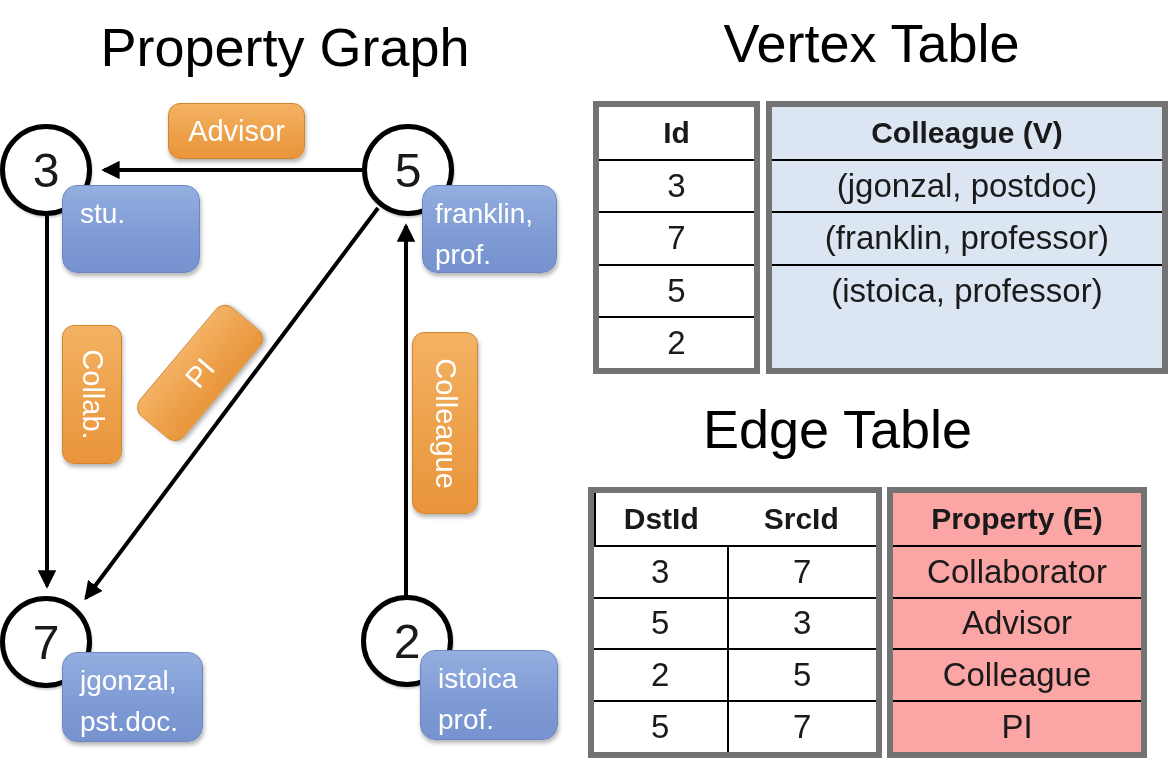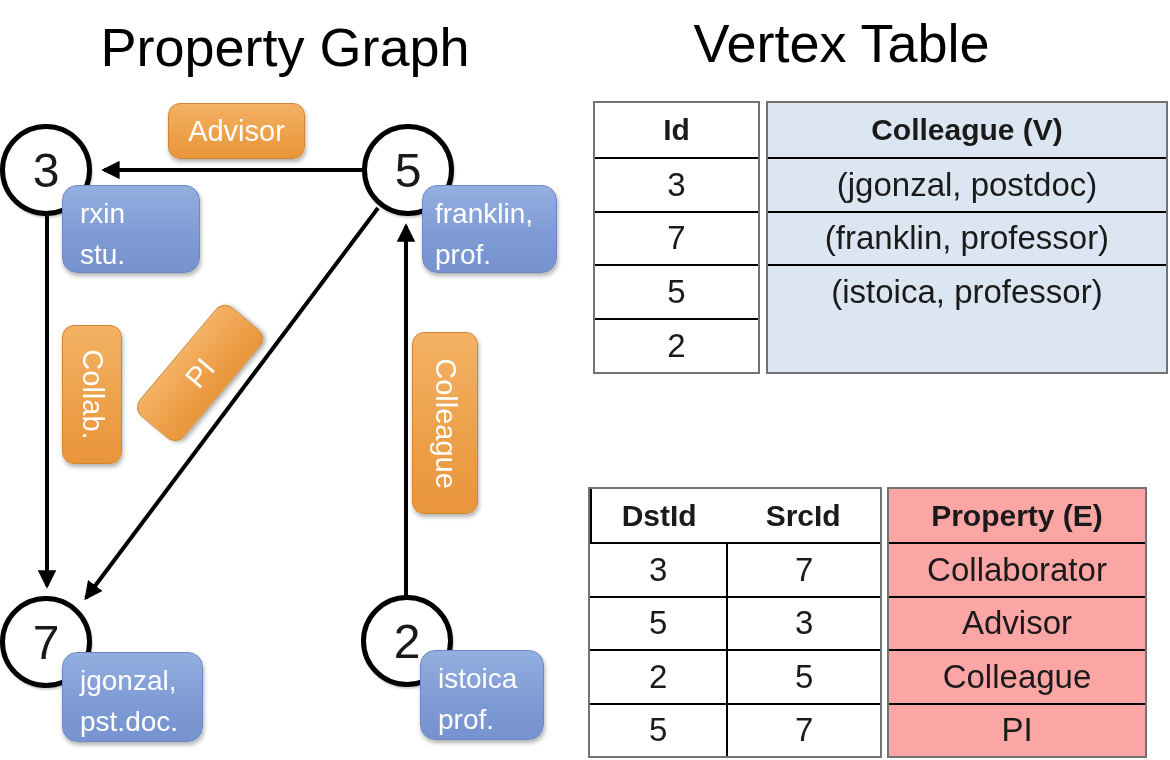--- a/index.html
+++ b/index.html
@@ -25,36 +25,37 @@
   
   .vprop{position:absolute;border-radius:15px;
          background:linear-gradient(to bottom,#93aedf 0%,#7e9ad4 60%,#7693d0 100%);
          border:1px solid #6d87c2;box-shadow:1px 3px 4px rgba(0,0,0,0.30);
          color:#fff;font-size:28px;font-weight:300;line-height:41px;
          padding:7px 10px 0 17px;box-sizing:border-box;z-index:5;}
 
   svg.edges{position:absolute;left:0;top:0;z-index:2;}
 
   
-  .ttable{position:absolute;border:2px solid #737373;box-sizing:border-box;
+  .ttable{position:absolute;border:6px solid #737373;box-sizing:border-box;
           display:grid;grid-template-rows:repeat(5,1fr);z-index:2;}
   .ttable .cell{display:flex;align-items:center;justify-content:center;
                 border-top:2px solid #000;font-size:33px;font-weight:300;}
   .ttable .row1{border-top:none;}
   .ttable .hdr{font-weight:bold;font-size:30px;}
   .two-col{grid-template-columns:47% 53%;}
   .two-col .c2{border-left:2px solid #000;}
 </style>
 </head>
 <body>
 
 <div id="stage">
 
   <div class="abs big-title" style="left:30px;top:16px;width:510px;">Property Graph</div>
-  <div class="abs big-title" style="left:589px;top:12px;width:505px;">Vertex Table</div>
+  <div class="abs big-title" style="left:619px;top:12px;width:505px;">Vertex Table</div>
+  <div class="abs big-title" style="left:585px;top:398px;width:505px;">Edge Table</div>
 
   <svg class="edges" width="585" height="760" viewBox="0 0 585 760">
     <defs>
       <marker id="arrow" viewBox="0 0 10 10" refX="8.5" refY="5" markerWidth="4.6" markerHeight="4.6" orient="auto" markerUnits="strokeWidth">
         <path d="M0,0 L10,5 L0,10 z" fill="#000"></path>
       </marker>
     </defs>
     <line x1="362" y1="170" x2="104" y2="170" stroke="#000" stroke-width="4" marker-end="url(#arrow)"></line>
     <line x1="47" y1="216" x2="47" y2="586" stroke="#000" stroke-width="4" marker-end="url(#arrow)"></line>
     <line x1="406" y1="596" x2="406" y2="226" stroke="#000" stroke-width="4" marker-end="url(#arrow)"></line>
@@ -81,32 +82,31 @@
     <span class="vtext">Collab.</span>
   </div>
   <div class="elabel" style="left:129px;top:344px;width:140px;height:56px;transform:rotate(-50deg);">
     <span>PI</span>
   </div>
   <div class="elabel" style="left:412px;top:332px;width:64px;height:180px;">
     <span class="vtext">Colleague</span>
   </div>
 
   <div class="vprop" style="left:62px;top:185px;width:138px;height:88px;">
-    <div>rxin</div>
     <div>stu.</div>
   </div>
   <div class="vprop" style="left:422px;top:185px;width:135px;height:88px;padding-left:12px;">
     <div>franklin,</div>
     <div>prof.</div>
   </div>
   <div class="vprop" style="left:62px;top:652px;width:141px;height:90px;">
     <div>jgonzal,</div>
     <div>pst.doc.</div>
   </div>
-  <div class="vprop" style="left:420px;top:650px;width:124px;height:90px;">
+  <div class="vprop" style="left:420px;top:650px;width:138px;height:90px;">
     <div>istoica</div>
     <div>prof.</div>
   </div>
 
   <div class="ttable" style="left:593px;top:101px;width:167px;height:273px;background:#fff;">
     <div class="cell hdr row1">Id</div>
     <div class="cell">3</div>
     <div class="cell">7</div>
     <div class="cell">5</div>
     <div class="cell">2</div>

